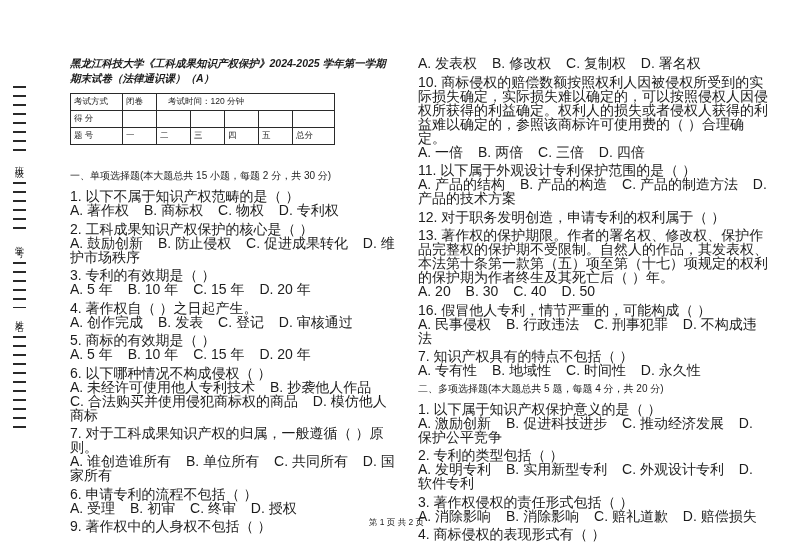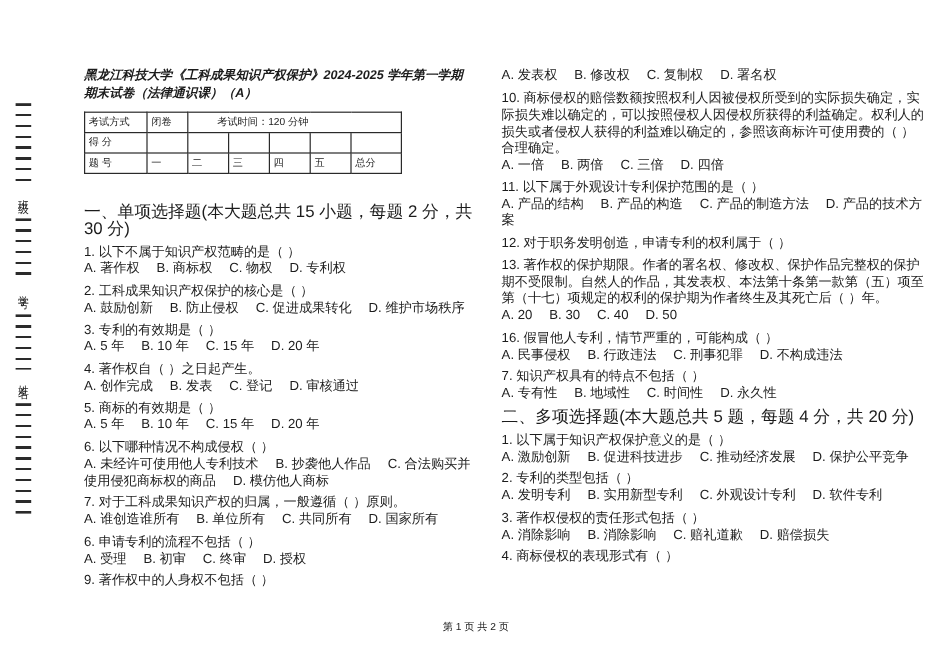--- a/index.html
+++ b/index.html
@@ -33,24 +33,24 @@
 
   .title { text-align:left; font-weight:bold; font-size:10.5px; line-height:15px; margin-bottom:7px;font-style:italic; }
 
   .info-table { border-collapse:collapse; margin-bottom:24px; font-size:8.5px; }
   .info-table td {
     border:1px solid #2a2a2a; height:17px; 
     padding:0 3px; min-width:34px; white-space:nowrap;
   }
   .info-table td.c1 { min-width:52px; }
   .info-table td.tot { min-width:42px; }
-  .info-table td.dur { text-align:left; padding-left:24px; }
-
-  .sec-heading { font-size:14px; line-height:14px; margin-bottom:6px; }
-  .q  { font-size:11px; line-height:14px; margin-bottom:4.5px; }
+  .info-table td.dur { text-align:left; padding-left:11px; }
+
+  .sec-heading { font-size:10px; line-height:14px; margin-bottom:6px; }
+  .q  { font-size:14px; line-height:14px; margin-bottom:4.5px; }
   .qt { }
   .qo span { margin-right:11px; }
   .qo span:last-child { margin-right:0; }
 
   .footer { position:absolute; bottom:20px; left:0; width:100%; text-align:center; font-size:8.5px; }
 </style>
 </head>
 <body>
 
 <div class="paper">

